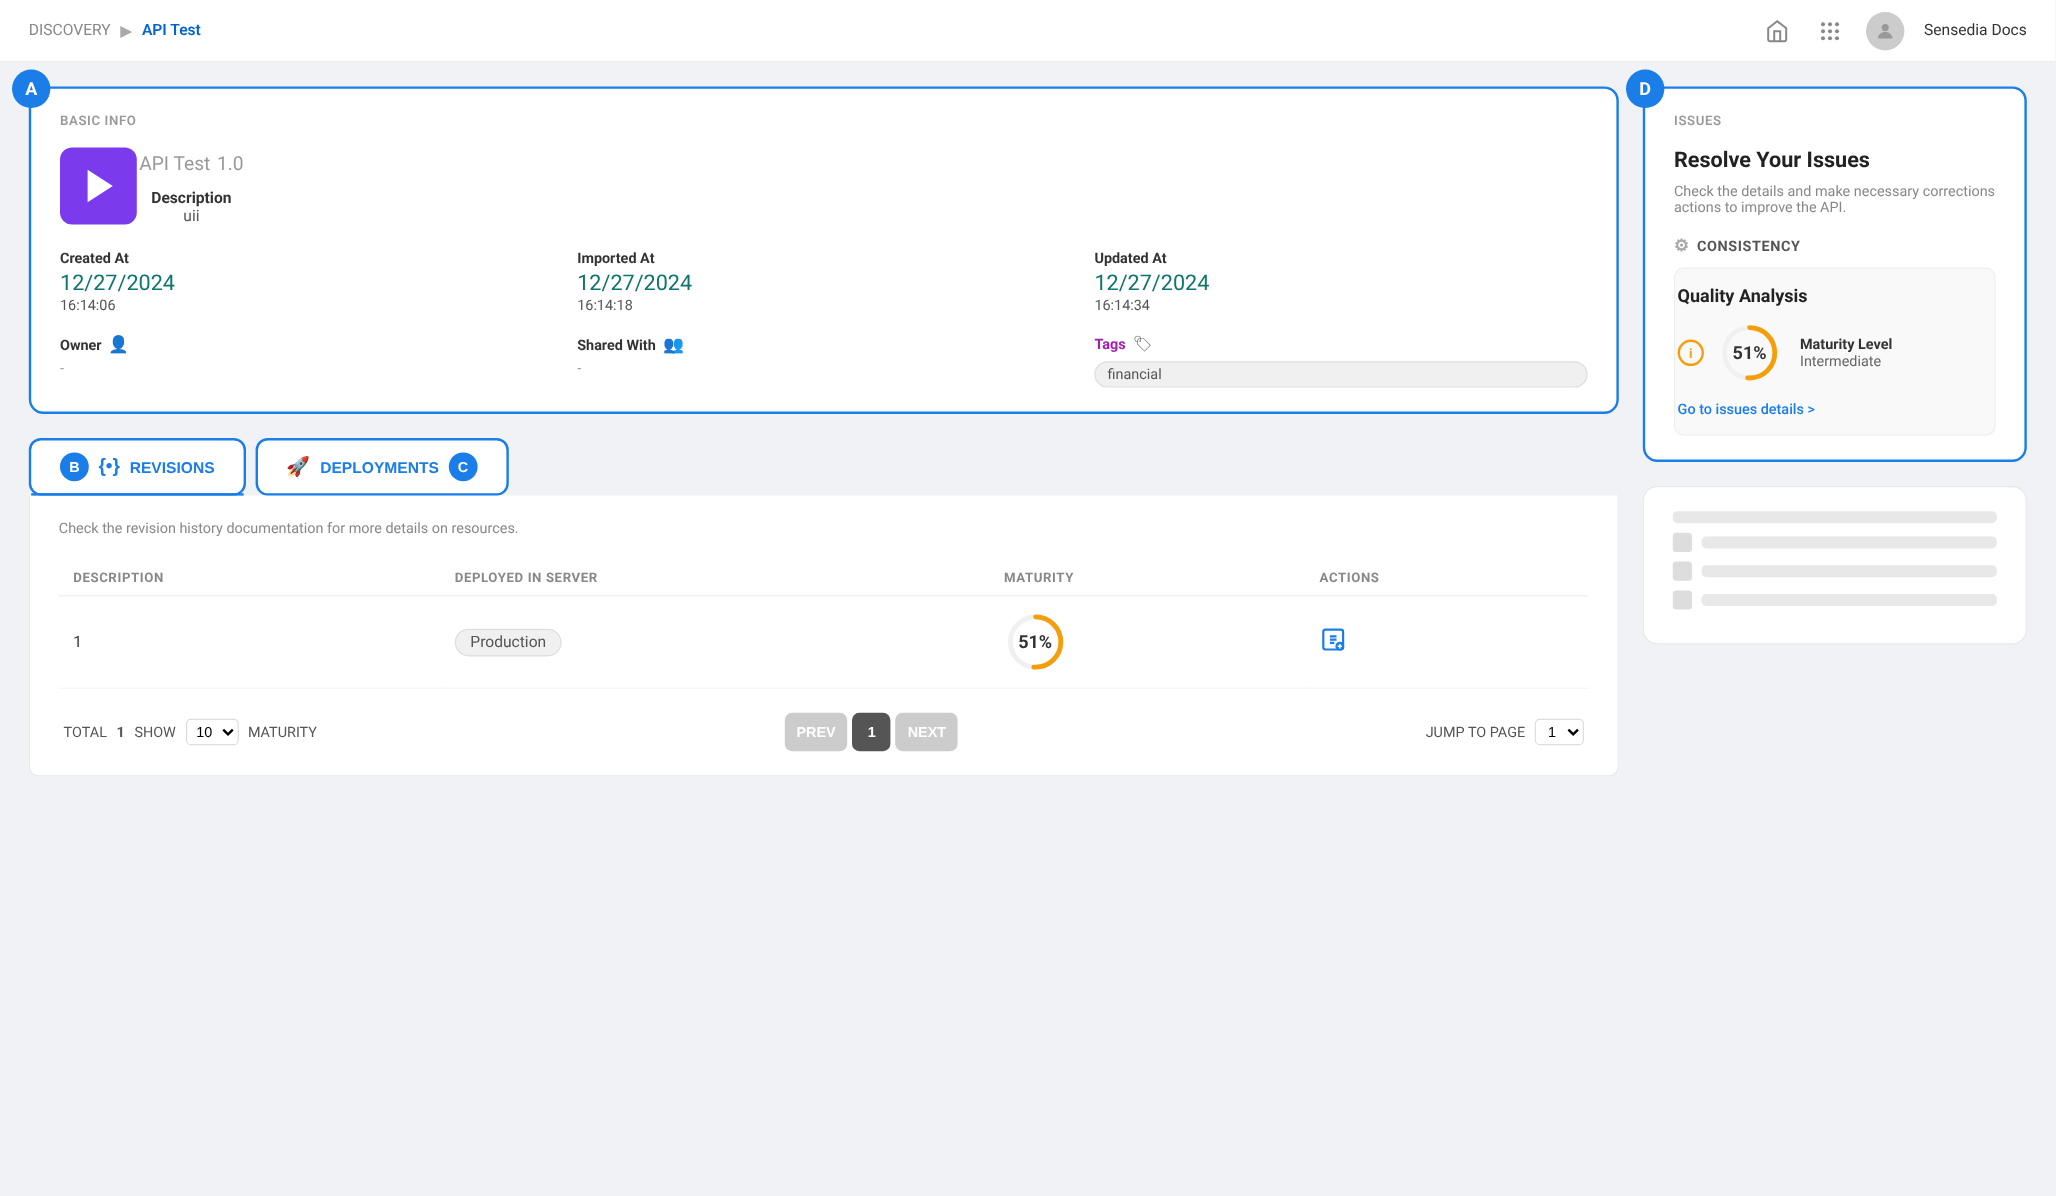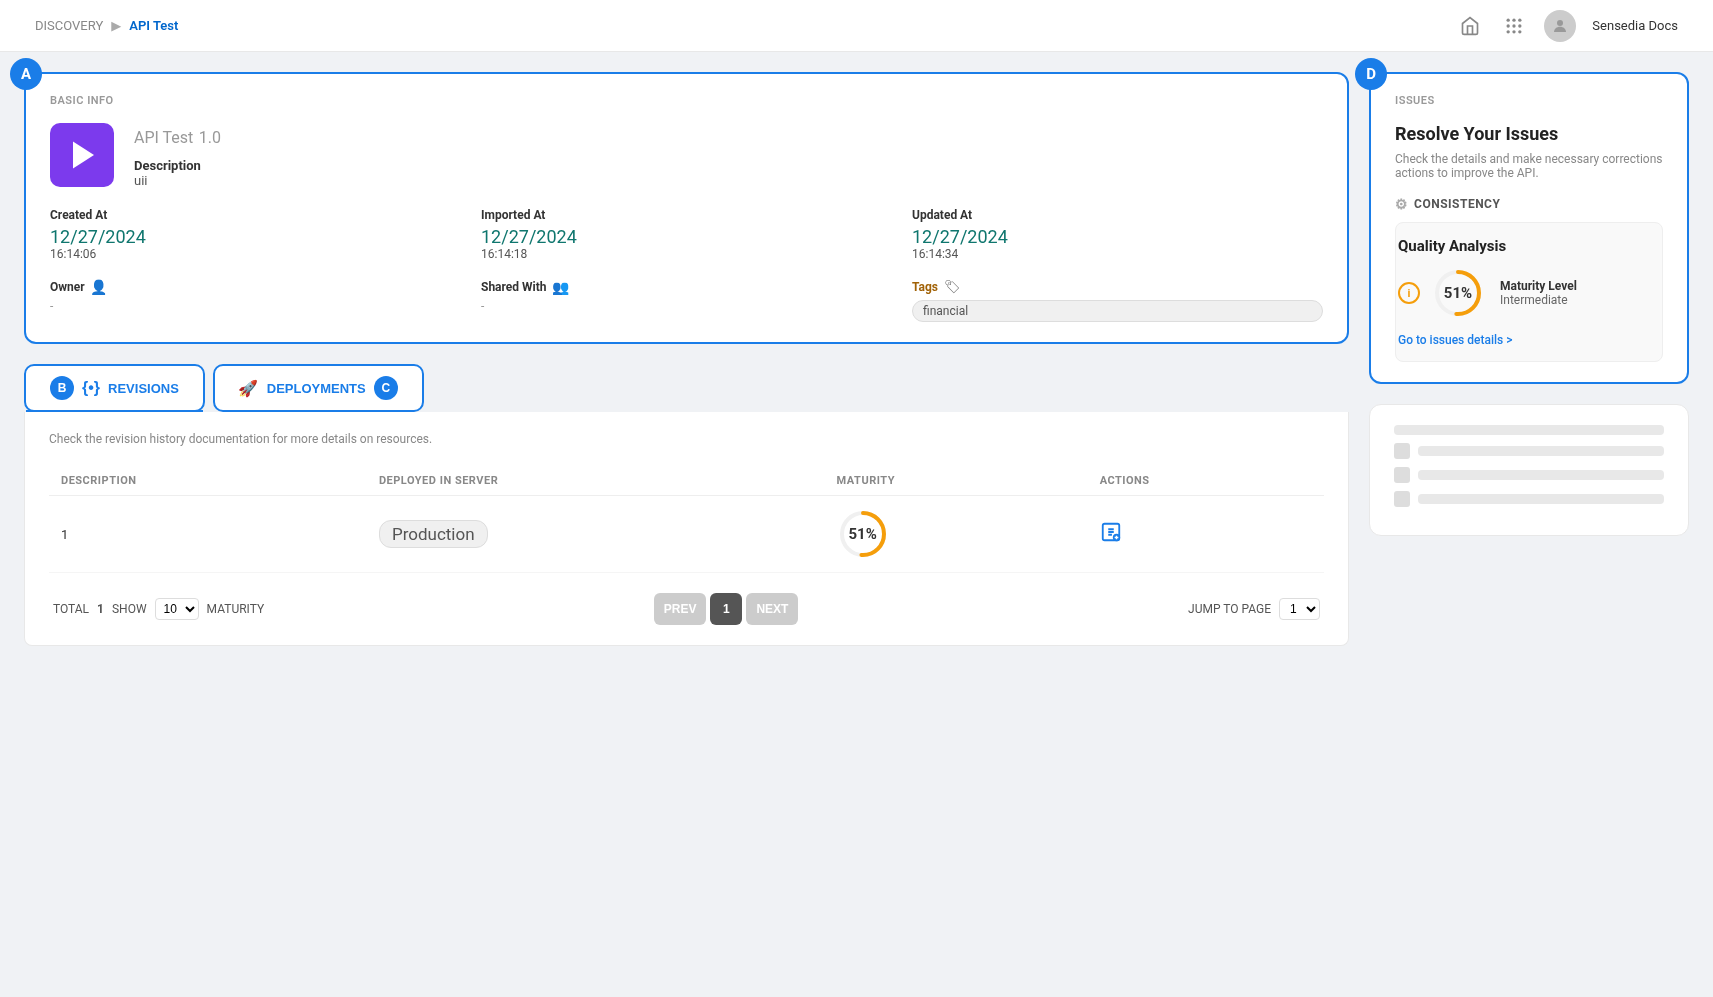--- a/index.html
+++ b/index.html
@@ -9,21 +9,21 @@
       color: #333;
       font-size: 13px;
     }
 
     
     .top-nav {
       background: #fff;
       height: 52px;
       display: flex;
       align-items: center;
-      padding: 0 35px;
+      padding: 0 24px;
       border-bottom: 1px solid #e8e8e8;
       justify-content: space-between;
     }
     .breadcrumb {
       display: flex;
       align-items: center;
       gap: 8px;
       font-size: 13px;
       color: #888;
     }
@@ -113,22 +113,23 @@
       left: -16px;
     }
 
     
     .basic-info-card {
       margin-bottom: 20px;
     }
     .api-header {
       display: flex;
       align-items: flex-start;
-      gap: 20px;
+      gap: 2px;
       margin-bottom: 20px;
+      text-align: center;
     }
     .api-icon-box {
       width: 64px;
       height: 64px;
       background: #7c3aed;
       border-radius: 10px;
       display: flex;
       align-items: center;
       justify-content: center;
       flex-shrink: 0;
@@ -208,21 +209,21 @@
       gap: 6px;
     }
     .tags-header {
       display: flex;
       align-items: center;
       gap: 6px;
     }
     .tags-header label {
       font-weight: 700;
       font-size: 12px;
-      color: #a16207;
+      color: #a21caf;
     }
     .tag-icon { color: #666; font-size: 13px; }
     .tag-badge {
       background: #f0f0f0;
       border: 1px solid #ddd;
       border-radius: 12px;
       padding: 3px 10px;
       font-size: 12px;
       color: #555;
       display: inline-block;
@@ -298,21 +299,21 @@
       color: #333;
       border-bottom: 1px solid #f5f5f5;
     }
 
     
     .production-badge {
       background: #f0f0f0;
       border: 1px solid #ddd;
       border-radius: 12px;
       padding: 3px 12px;
-      font-size: 17px;
+      font-size: 13px;
       color: #555;
       display: inline-block;
     }
 
     
     .circular-progress {
       position: relative;
       width: 52px;
       height: 52px;
     }

